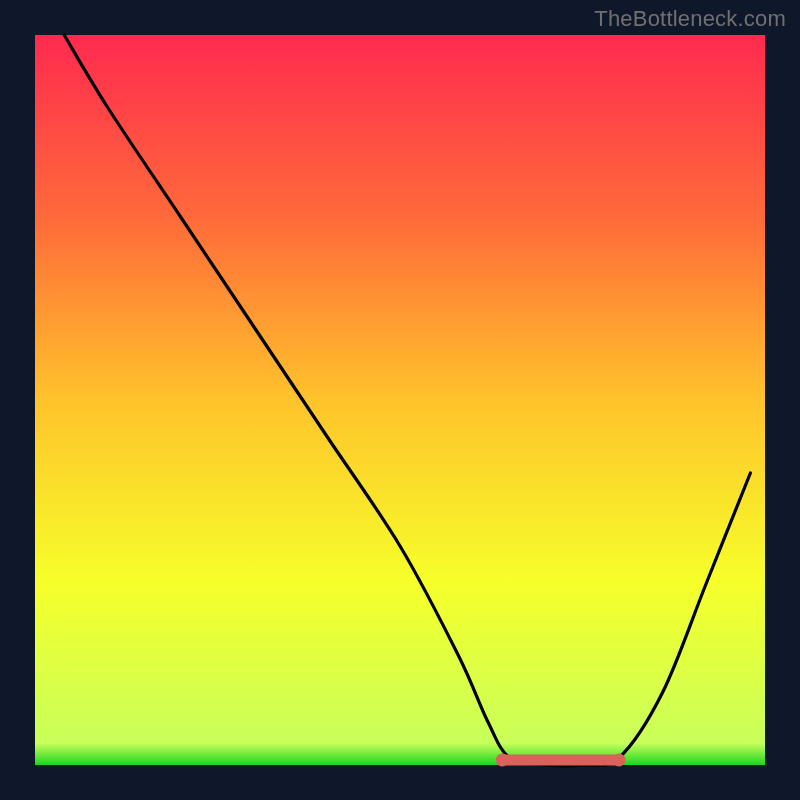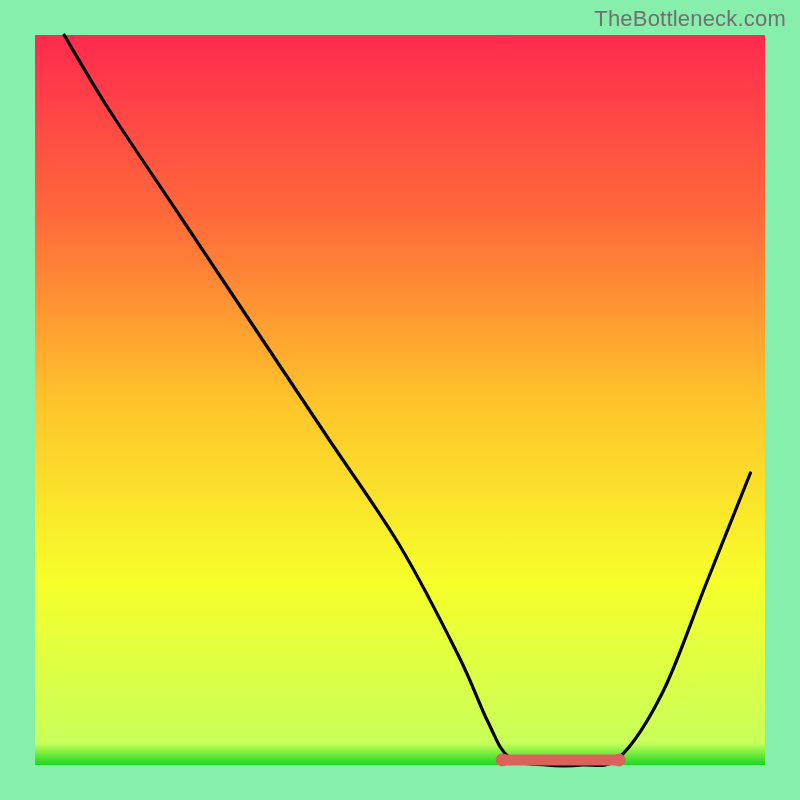--- a/index.html
+++ b/index.html
@@ -8,21 +8,21 @@
     width: 800px;
     height: 800px;
     background: #000;
     font-family: Arial, Helvetica, sans-serif;
     overflow: hidden;
   }
   .frame {
     position: relative;
     width: 800px;
     height: 800px;
-    background: #86efac;
+    background: #0f172a;
   }
   .watermark {
     position: absolute;
     top: 6px;
     right: 14px;
     color: #707070;
     font-size: 22px;
     font-weight: 500;
     letter-spacing: 0.2px;
     z-index: 5;

